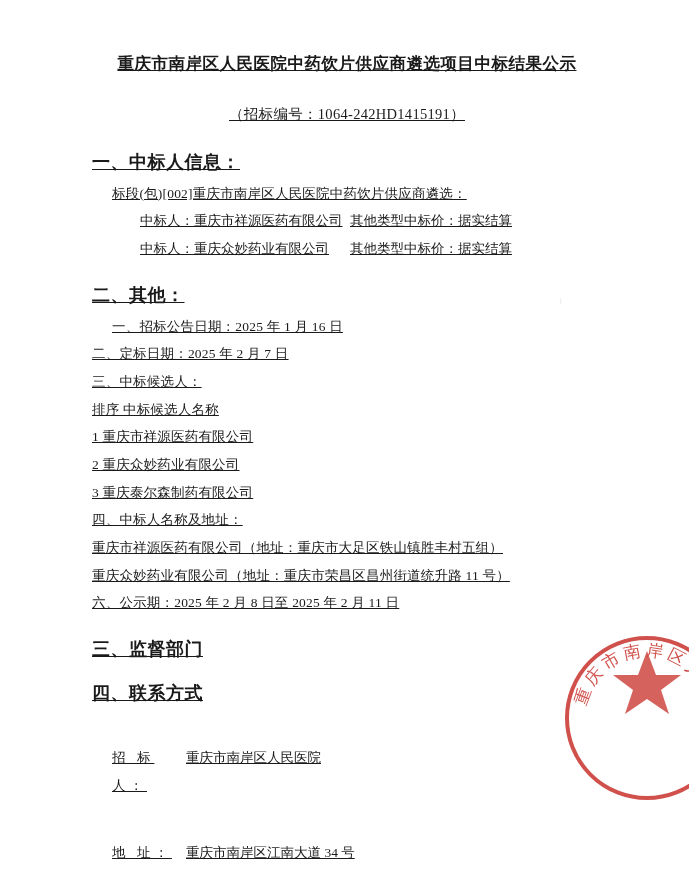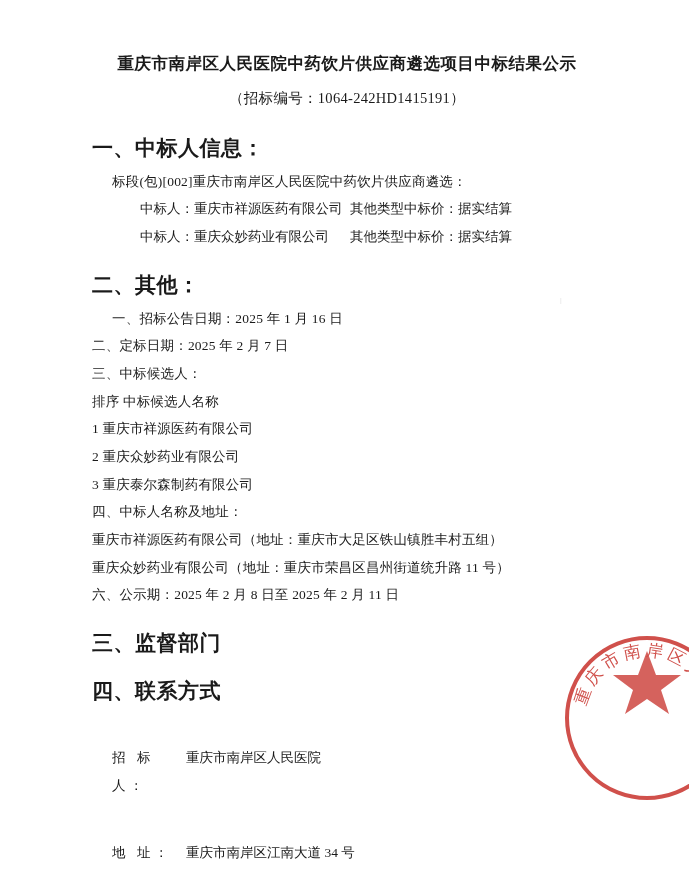--- a/index.html
+++ b/index.html
@@ -14,37 +14,38 @@
     color: #1a1a1a;
     position: relative;
     overflow: hidden;
   }
   .page {
     position: relative;
     width: 689px;
     height: 772px;
     box-sizing: border-box;
     padding: 40px 51px 0 56px;
+    text-decoration: underline;
   }
   .doc-title {
     text-align: center;
     font-size: 16.5px;
     font-weight: bold;
     letter-spacing: 0.5px;
     margin-top: 12px;
     line-height: 1.5;
   }
   .doc-subtitle {
     text-align: center;
     font-size: 14.5px;
-    margin-top: 12px;
+    margin-top: 28px;
     letter-spacing: 0.3px;
   }
   .section-heading {
-    font-size: 21px;
+    font-size: 18px;
     font-weight: bold;
     margin-top: 26px;
     margin-bottom: 6px;
     padding-left: 36px;
     letter-spacing: 0.5px;
   }
   .section-heading.tight {
     margin-top: 20px;
   }
   .line {

